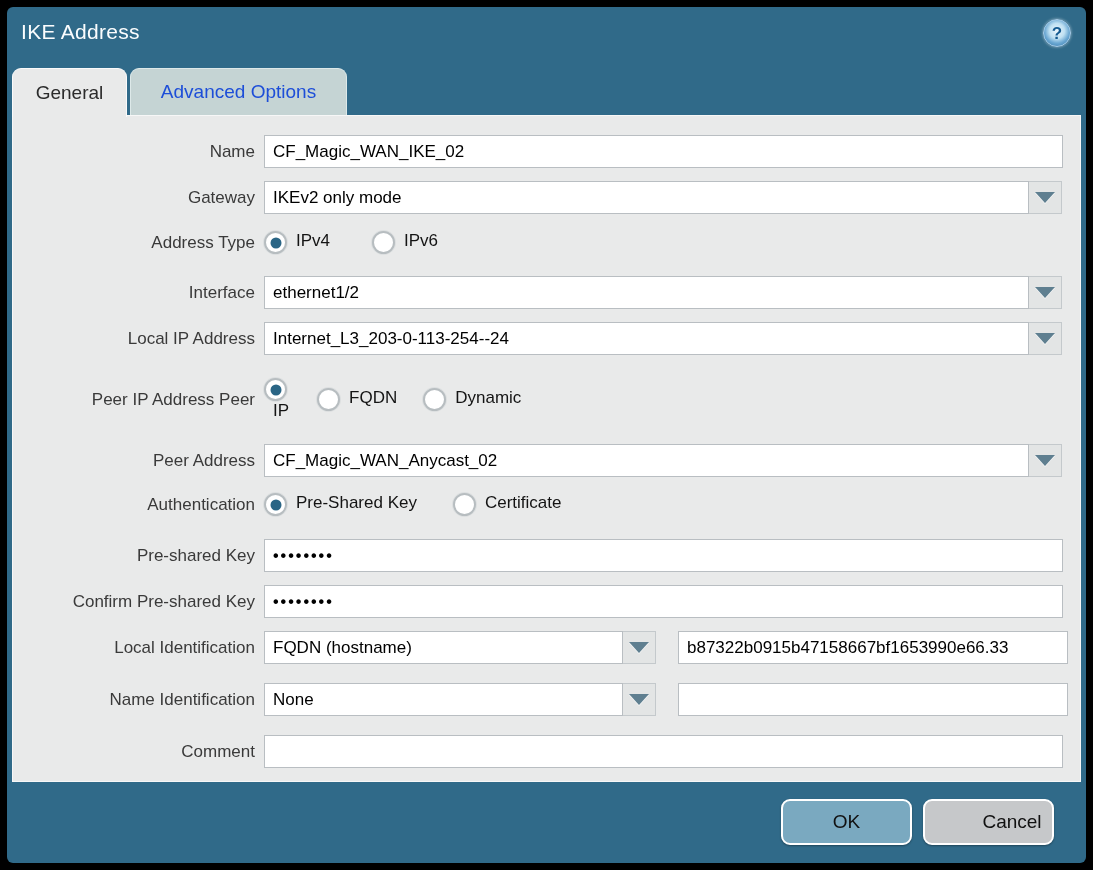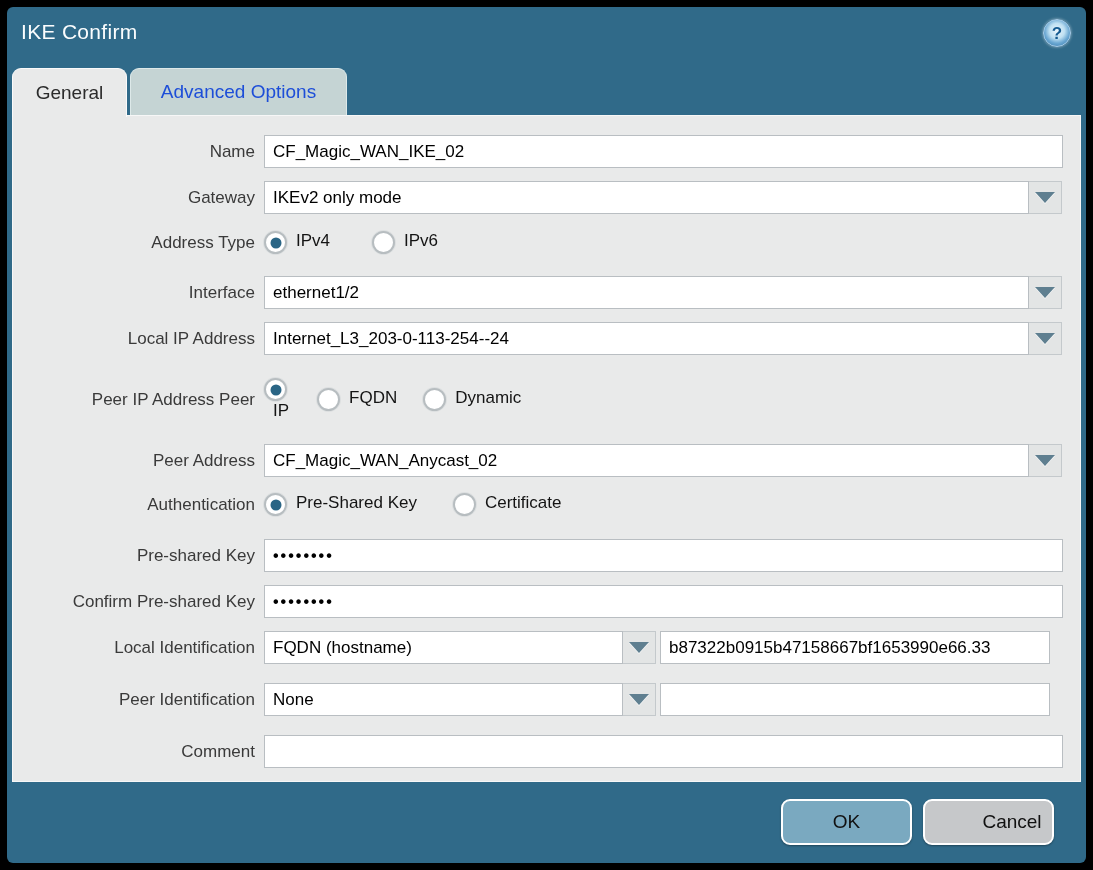--- a/index.html
+++ b/index.html
@@ -43,21 +43,21 @@
   .row { display:flex; align-items:center; }
   .lbl { width:242px; margin-right:9px; text-align:right; font-size:17px; color:#3a3a3a; flex:0 0 auto; }
 
   .txt {
     height:33px; border:1px solid #b9bec2; background:#fff; font-family:"Liberation Sans", sans-serif;
     font-size:17px; color:#000; padding:0 8px; outline:none;
   }
   .w-full { width:799px; }
   .w-dd   { width:765px; }
   .w-sel  { width:359px; }
-  .w-id   { width:390px; margin-left:4px; }
+  .w-id   { width:390px; margin-left:22px; }
   .pwd    { font-weight:700; letter-spacing:2px; font-size:16px; }
 
   .dd-btn {
     width:33px; height:33px; background:#e3e5e5; border:1px solid #c4c9cc; border-left:none;
     display:flex; align-items:center; justify-content:center; cursor:pointer; flex:0 0 auto;
   }
   .dd-arrow {
     width:0; height:0; border-left:10px solid transparent; border-right:10px solid transparent;
     border-top:11px solid #5f7f90; filter:drop-shadow(0 1px 0 rgba(255,255,255,.7));
   }
@@ -84,21 +84,21 @@
   .ok { left:774px; top:792px; background:#7aa9c0; }
   .cancel { left:916px; top:792px; background:#c6c8ca;padding-left:47px; }
 </style>
 </head>
 <body>
 
 <div class="screen">
   <div class="dialog">
 
     <div class="titlebar">
-      <div class="title">IKE Confirm</div>
+      <div class="title">IKE Address</div>
       <div class="help">
         <span>?</span>
       </div>
     </div>
 
     <div class="tabs">
       <div class="tab active">General</div>
       <div class="tab inactive">Advanced Options</div>
     </div>
 
@@ -194,21 +194,21 @@
       <div class="row mt13">
         <div class="lbl">Local Identification</div>
         <input class="txt w-sel" readonly="" value="FQDN (hostname)" style="">
         <span class="dd-btn">
           <span class="dd-arrow"></span>
         </span>
         <input class="txt w-id" readonly="" value="b87322b0915b47158667bf1653990e66.33" style="">
       </div>
 
       <div class="row mt19">
-        <div class="lbl">Peer Identification</div>
+        <div class="lbl">Name Identification</div>
         <input class="txt w-sel" readonly="" value="None" style="">
         <span class="dd-btn">
           <span class="dd-arrow"></span>
         </span>
         <input class="txt w-id" readonly="" value="" style="">
       </div>
 
       <div class="row mt19">
         <div class="lbl">Comment</div>
         <input class="txt w-full" readonly="" value="" style="">

